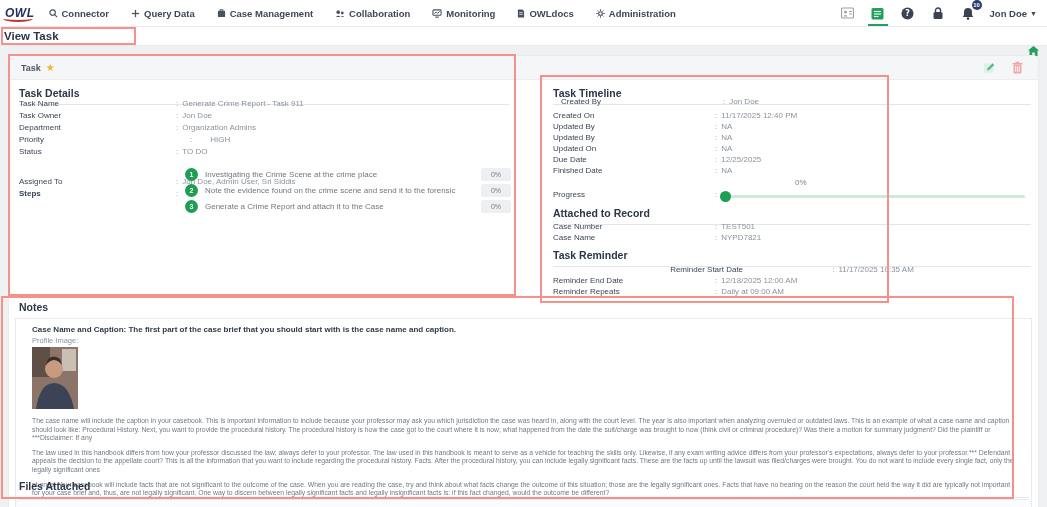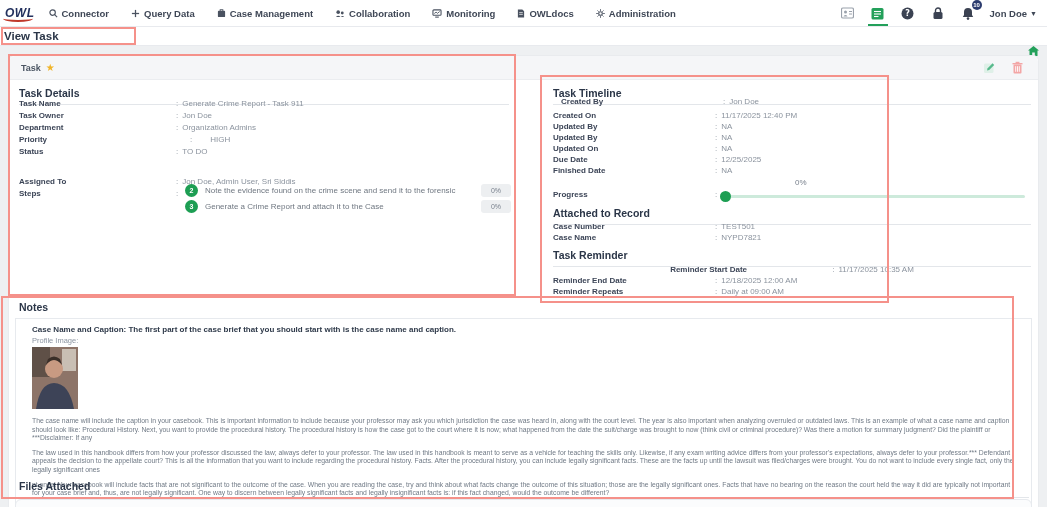--- a/index.html
+++ b/index.html
@@ -37,21 +37,21 @@
   .tabbar { position:absolute; left:0; top:0; width:100%; height:24px; background:#f5f6f8;
     border-radius:6px 6px 0 0; border-bottom:1px solid #ebedf0; display:flex; align-items:center; }
   .tab-label { font-size:9px; font-weight:bold; color:#4b5563; margin-left:12px; }
   .star { color:#f0b429; font-size:10px; margin-left:5px; }
   .tab-actions { margin-left:auto; display:flex; gap:14px; padding-right:14px; }
   .icon-btn { width:14px; height:14px; display:flex; align-items:center; justify-content:center; cursor:pointer; }
 
   .sec-head { position:absolute; font-size:10.5px; font-weight:bold; color:#2b3648;
     border-bottom:1px solid #e3e6ea; padding-bottom:5px; }
   .frow { position:absolute; display:flex; font-size:8px; line-height:10px; }
-  .flabel { font-weight:bold; color:#3c4557; }
+  .flabel { font-weight:normal; color:#3c4557; }
   .fval { color:#8b939e; }
   .colon { color:#8b939e; margin-right:4px; }
 
   
   .step-row { position:absolute; display:flex; align-items:center; }
   .step-num { width:13px; height:13px; border-radius:50%; background:#1d9e53; color:#fff;
     font-size:7px; font-weight:bold; display:flex; align-items:center; justify-content:center; flex:0 0 13px; }
   .step-text { font-size:8px; color:#6f7781; margin-left:7px; }
   .step-pill { position:absolute; right:0; top:0; width:30px; height:13px; background:#edeff1;
     border-radius:3px; font-size:7px; color:#7a828e; display:flex; align-items:center; justify-content:center; }
@@ -279,20 +279,25 @@
       <span class="flabel" style="width:157px;">Assigned To</span>
       <span class="colon">:</span>
       <span class="fval">Jon Doe, Admin User, Sri Siddis</span>
     </div>
 
     <div class="steps-label" style="left:10px; top:133px;">Steps</div>
     <div class="frow" style="left:167px; top:133px;">
         <span class="colon">:</span>
       </div>
 
+    <div class="step-row" style="left:176px; top:112px; width:326px;">
+      <span class="step-num">1</span>
+      <span class="step-text">Investigating the Crime Scene at the crime place</span>
+      <span class="step-pill">0%</span>
+    </div>
     <div class="step-row" style="left:176px; top:128px; width:326px;">
       <span class="step-num">2</span>
       <span class="step-text">Note the evidence found on the crime scene and send it to the forensic</span>
       <span class="step-pill">0%</span>
     </div>
     <div class="step-row" style="left:176px; top:144px; width:326px;">
       <span class="step-num">3</span>
       <span class="step-text">Generate a Crime Report and attach it to the Case</span>
       <span class="step-pill">0%</span>
     </div>

